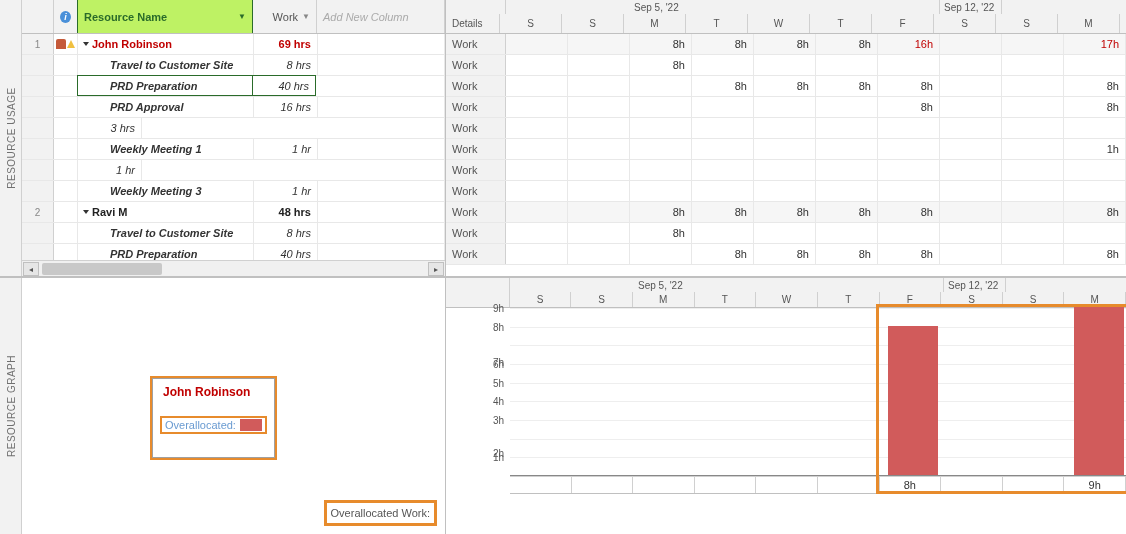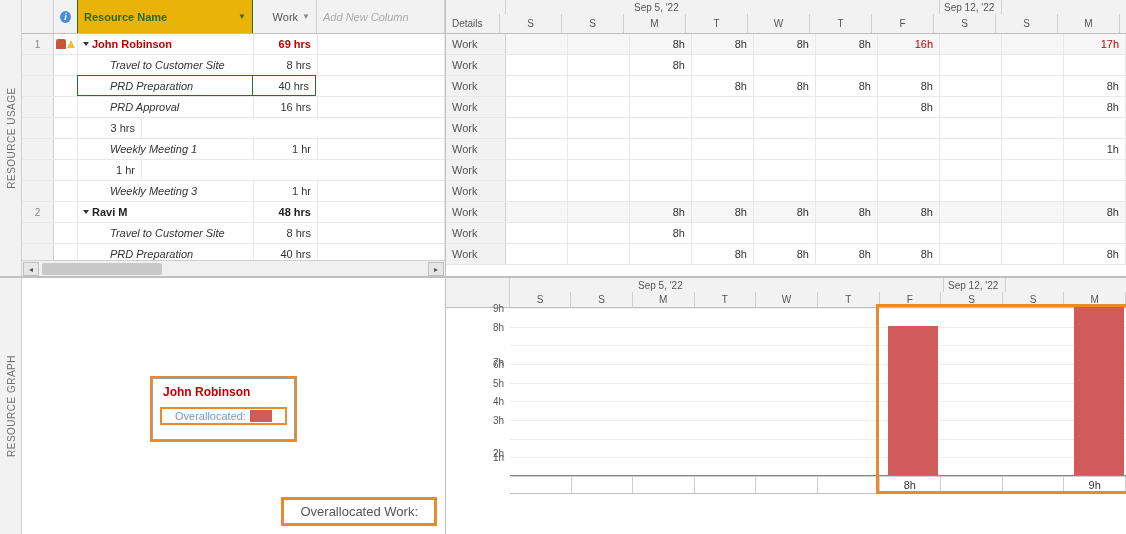--- a/index.html
+++ b/index.html
@@ -69,21 +69,21 @@
   .tl-header .cell {
     border-right: 1px solid #d0d0d0;
     display: flex;
     align-items: center;
     padding: 0 6px;
     color: #555;
     font-size: 11px;
   }
   .tl-header .rownum { width: 32px; background:#f2f2f2; }
   .tl-header .indcol { width: 24px; justify-content:center; }
-  .tl-header .namecol { width: 176px; font-weight:600; color:#2a6b2a; background:#eab308; border:1px solid #2a6b2a; border-bottom:none; height:34px; margin:-1px 0 0 -1px; }
+  .tl-header .namecol { width: 176px; font-weight:600; color:#2a6b2a; background:#bef264; border:1px solid #2a6b2a; border-bottom:none; height:34px; margin:-1px 0 0 -1px; }
   .tl-header .namecol .dd { margin-left:auto; color:#2a6b2a; font-size:8px; }
   .tl-header .workcol { width: 64px; justify-content:flex-end; }
   .tl-header .workcol .dd { margin-left:4px; color:#888; font-size:8px; }
   .tl-header .addcol { flex:1; color:#aaa; font-style:italic; }
 
   .tl-body { flex:1; overflow:hidden; }
   .tl-row {
     display:flex;
     height: 21px;
     border-bottom: 1px solid #e8e8e8;
@@ -91,22 +91,22 @@
   }
   .tl-row .cell {
     border-right: 1px solid #e8e8e8;
     height:100%;
     display:flex;
     align-items:center;
     padding: 0 6px;
   }
   .tl-row .rownum { width:32px; background:#f2f2f2; border-right:1px solid #d0d0d0; justify-content:center; color:#888; font-size:10px;}
   .tl-row .indcol { width:24px; justify-content:center; padding:0 2px; }
-  .tl-row .namecol { width:176px; }
-  .tl-row .workcol { width:64px; justify-content:flex-end; }
+  .tl-row .namecol { width:176px;font-weight:bold; }
+  .tl-row .workcol { width:64px; justify-content:flex-end; font-style:italic; }
   .tl-row .addcol { flex:1; }
   .resource-row .namecol { font-weight:700; color:#c00000; }
   .resource-row .workcol { font-weight:700; color:#c00000; font-style:normal;}
   .resource-row.black .namecol { color:#222; }
   .resource-row.black .workcol { color:#222; }
   .task-row .namecol { font-style:italic; padding-left: 32px; }
   .selected-task .namecol, .selected-task .workcol {
     border:1px solid #2a6b2a;
     background:#fff;
     height:21px;
@@ -151,24 +151,24 @@
   
   .legend-box {
     position:absolute;
     left:130px; top:100px;
     border:1px solid #a0a0a0;
     background:#fff;
     padding:6px 10px;
     box-shadow: 0 0 0 2px #e78b2c;
   }
   .legend-box .res-name { color:#c00000; font-weight:700; font-size:12px; margin-bottom:2px;}
-  .legend-box .ov-row { display:flex;align-items:center;gap:4px; border:2px solid #e78b2c; padding:1px 13px; margin:8px -3px;}
+  .legend-box .ov-row { display:flex;align-items:center;gap:4px; border:2px solid #e78b2c; padding:1px 3px; margin:17px -3px;}
   .legend-box .ov-row .lab { color:#6a9bd1; font-size:11px;}
   .legend-box .swatch { width:22px;height:12px;background:#d15b5b;}
-  .ov-work-label { position:absolute; right:8px; bottom:8px; font-size:13px;color:#555; border:3px solid #e78b2c; padding:4px 16px; background:#fff;}
+  .ov-work-label { position:absolute; right:8px; bottom:8px; font-size:11px;color:#555; border:3px solid #e78b2c; padding:4px 4px; background:#fff;}
 
   
   .br-dateheader { height:30px; display:flex;flex-direction:column;background:#f2f2f2;border-bottom:1px solid #c0c0c0;}
   .br-dateheader .wkrow{height:14px;display:flex;font-size:10px;color:#555;}
   .br-dateheader .wkrow .wk{border-right:1px solid #d0d0d0;padding-left:4px;display:flex;align-items:center;}
   .br-dateheader .dyrow{flex:1;display:flex;}
   .br-dateheader .dyrow .dy{border-right:1px solid #d0d0d0;display:flex;align-items:center;justify-content:center;font-size:10px;color:#555;}
   .chart-wrap { position:relative; height:196px; }
   .chart-yaxis { position:absolute; left:0; top:0; width:64px; height:168px;}
   .chart-yaxis .tick { position:absolute; right:6px; font-size:10px; color:#555; transform:translateY(-50%);}

